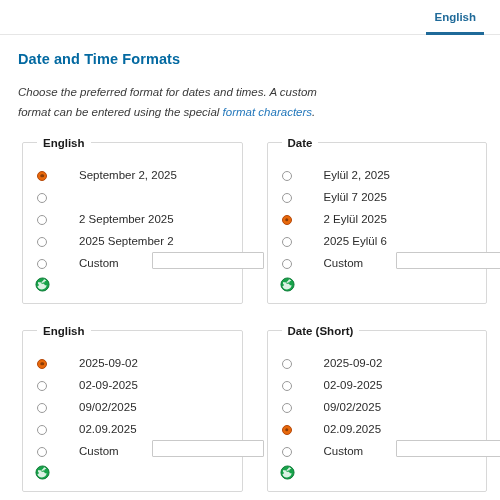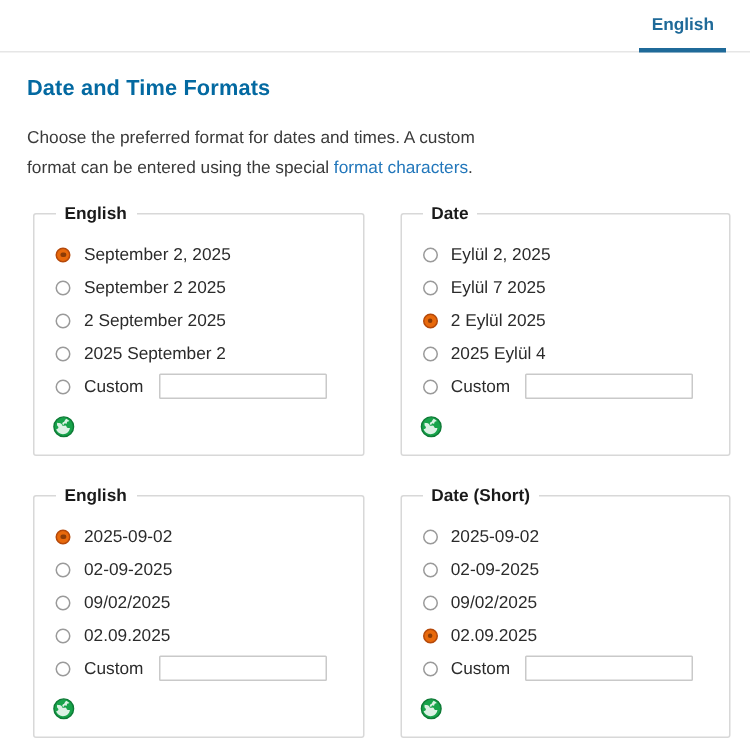--- a/index.html
+++ b/index.html
@@ -61,20 +61,21 @@
     color: #0369a1;
     margin: 0 0 9px 0;
     letter-spacing: 0.1px;
   }
   .page-desc {
     font-size: 11.5px;
     line-height: 1.72;
     color: #3a3a3a;
     margin: 16px 0 14px 0;
     max-width: 330px;
+    font-style: italic;
   }
   .page-desc a {
     color: #2277bb;
     text-decoration: none;
   }
 
   
   .grid {
     display: grid;
     grid-template-columns: 1fr 1fr;
@@ -93,24 +94,25 @@
     font-size: 11.5px;
     font-weight: bold;
     color: #1a1a1a;
     padding: 0 6px;
     margin-left: 4px;
   }
 
   
   .opt {
     display: flex;
-    align-items: center;
+    align-items: flex-end;
     height: 22px;
     margin-bottom: 0px;
     cursor: pointer;
+    gap: 23px;
   }
   .radio {
     width: 10px;
     height: 10px;
     min-width: 10px;
     border-radius: 50%;
     border: 1px solid #9a9a9a;
     background: #ffffff;
     margin-left: 4px;
     margin-right: 9px;
@@ -184,21 +186,20 @@
   <fieldset class="card">
     <legend>English</legend>
     <div class="opts">
   <div class="opt">
     <span class="radio on"></span>
     <span class="opt-label">September 2, 2025</span>
   </div>
 
   <div class="opt">
     <span class="radio"></span>
-    <span class="opt-label">September 2 2025</span>
   </div>
 
   <div class="opt">
     <span class="radio"></span>
     <span class="opt-label">2 September 2025</span>
   </div>
 
   <div class="opt">
     <span class="radio"></span>
     <span class="opt-label">2025 September 2</span>
@@ -234,21 +235,21 @@
     <span class="opt-label">Eylül 7 2025</span>
   </div>
 
   <div class="opt">
     <span class="radio on"></span>
     <span class="opt-label">2 Eylül 2025</span>
   </div>
 
   <div class="opt">
     <span class="radio"></span>
-    <span class="opt-label">2025 Eylül 4</span>
+    <span class="opt-label">2025 Eylül 6</span>
   </div>
 </div>
     <div class="opt">
       <span class="radio"></span>
       <span class="opt-label">Custom</span>
       <input class="custom-input" type="text" placeholder="" style="">
     </div>
     <div class="globe-row">
       <span>
         <svg class="globe-icon" viewBox="0 0 16 16" xmlns="http://www.w3.org/2000/svg">

